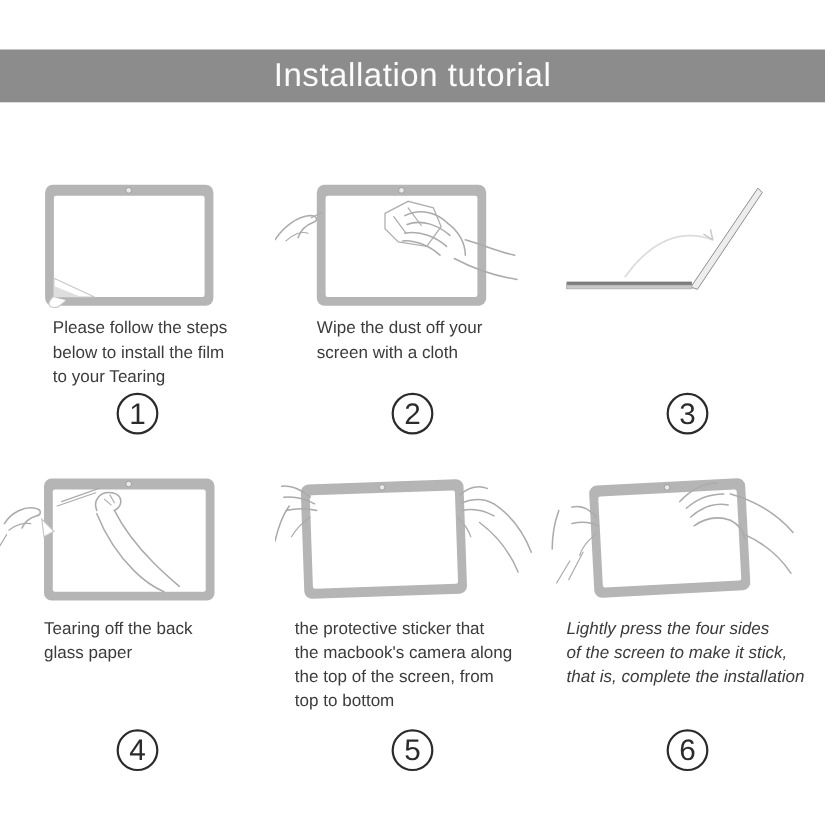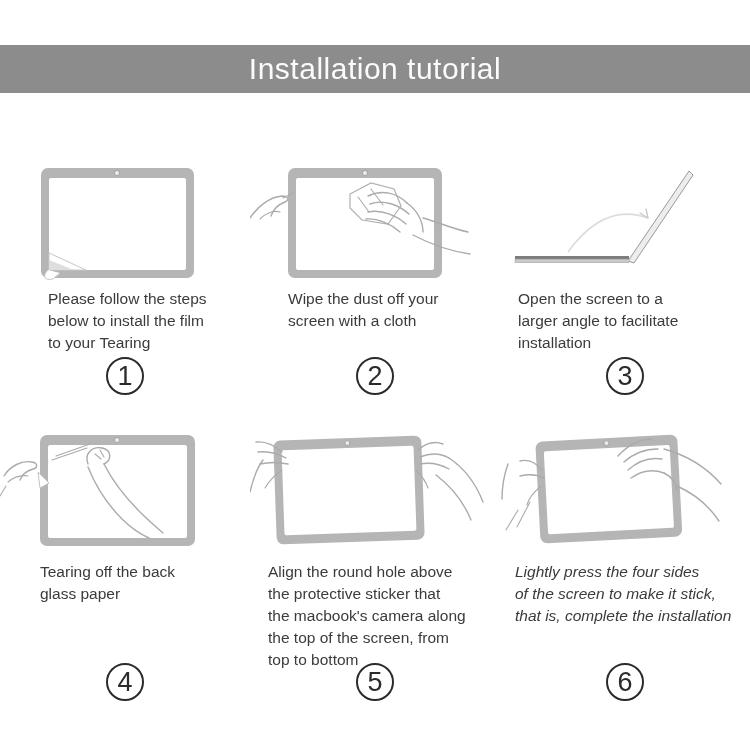--- a/index.html
+++ b/index.html
@@ -119,25 +119,20 @@
 
           <path d="M68,86 Q104,36 148,52" fill="none" stroke="#dcdcdc" stroke-width="1.6"></path>
           <path d="M148,52 L140,47 M148,52 L146,43" fill="none" stroke="#c9c9c9" stroke-width="1.4" stroke-linecap="round"></path>
 
           <path d="M128,95 L189,5 L193,9 L134,97 Z" fill="#ededed" stroke="#8d8d8d" stroke-width="0.9"></path>
 
           <rect x="15" y="90" width="114" height="3.2" fill="#7d7d7d"></rect>
           <rect x="15" y="93.2" width="114" height="3.4" fill="#c9c9c9" stroke="#a5a5a5" stroke-width="0.6"></rect>
         </svg>
       </div>
-      <div class="caption cap-3">
-        <div class="cap-line">Open the screen to a</div>
-        <div class="cap-line">larger angle to facilitate</div>
-        <div class="cap-line">installation</div>
-      </div>
       <div class="num">
         <span>3</span>
       </div>
     </div>
 
   </div>
 
   <div class="row row2">
 
     <div class="cell">
@@ -190,21 +185,20 @@
 
           <path class="ln" d="M168,20 C176,13 185,11 193,14"></path>
           <path class="ln" d="M170,27 C180,23 190,23 199,28"></path>
           <path class="ln" d="M170,34 C180,32 190,34 199,39"></path>
           <path class="ln2" d="M166,40 C172,46 176,52 178,58"></path>
           <path class="ln" d="M199,28 C214,38 226,54 233,72"></path>
           <path class="ln" d="M186,45 C202,57 214,73 221,90"></path>
         </svg>
       </div>
       <div class="caption cap-5">
-        <div class="cap-line">Align the round hole above</div>
         <div class="cap-line">the protective sticker that</div>
         <div class="cap-line">the macbook's camera along</div>
         <div class="cap-line">the top of the screen, from</div>
         <div class="cap-line">top to bottom</div>
       </div>
       <div class="num">
         <span>5</span>
       </div>
     </div>
 

